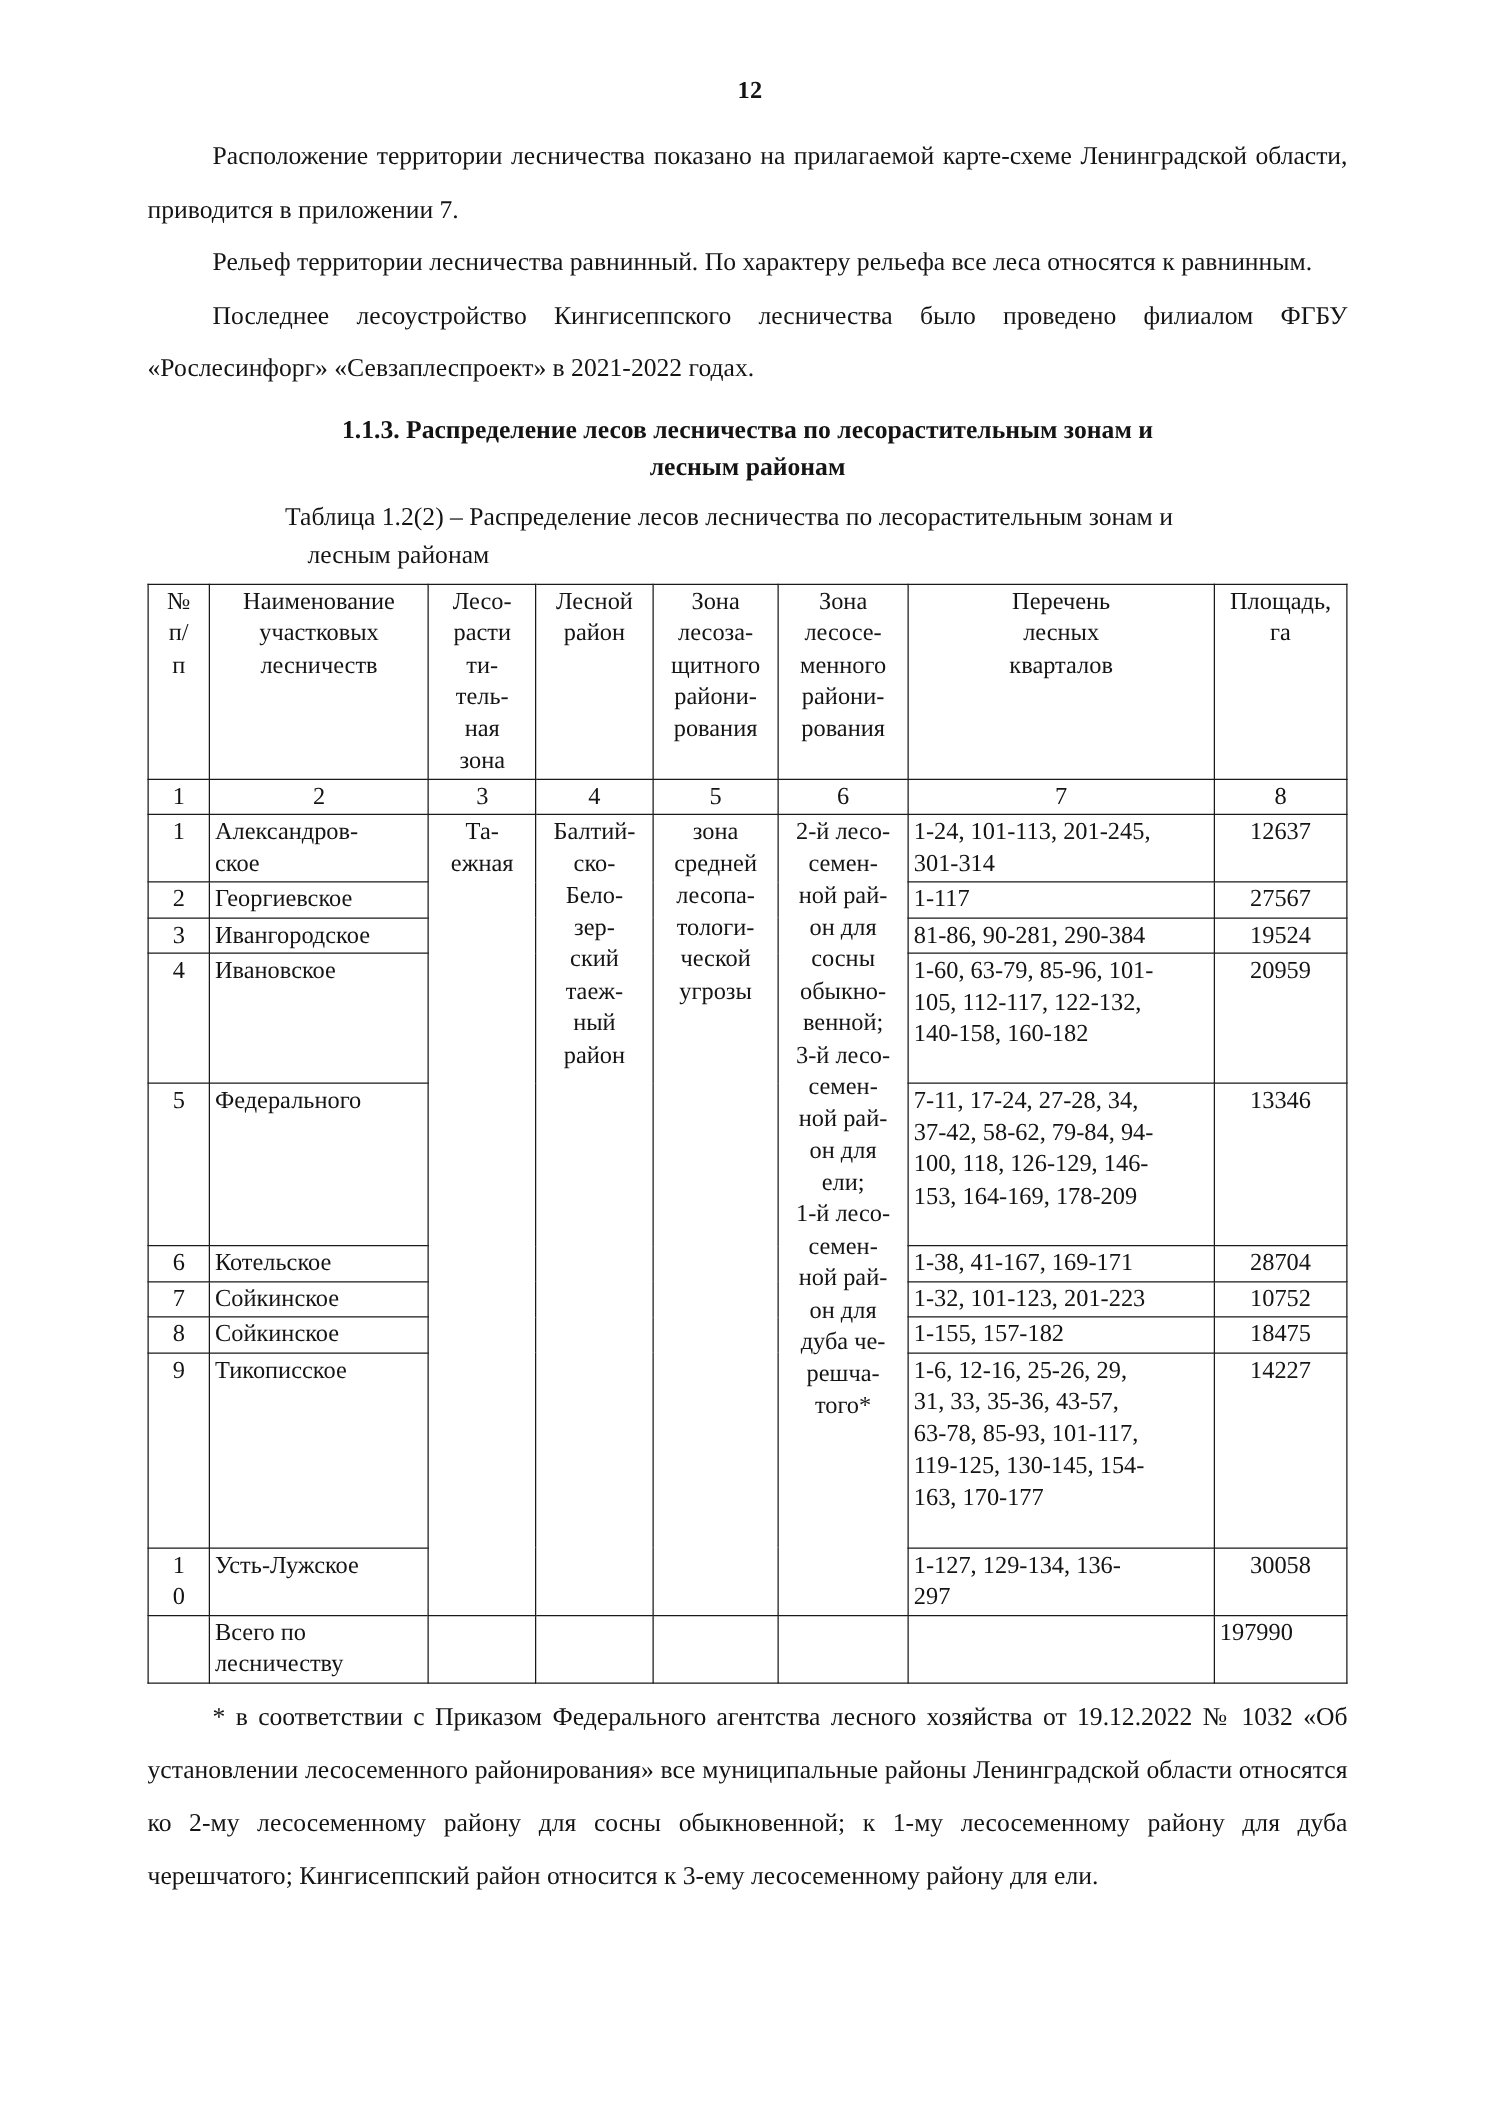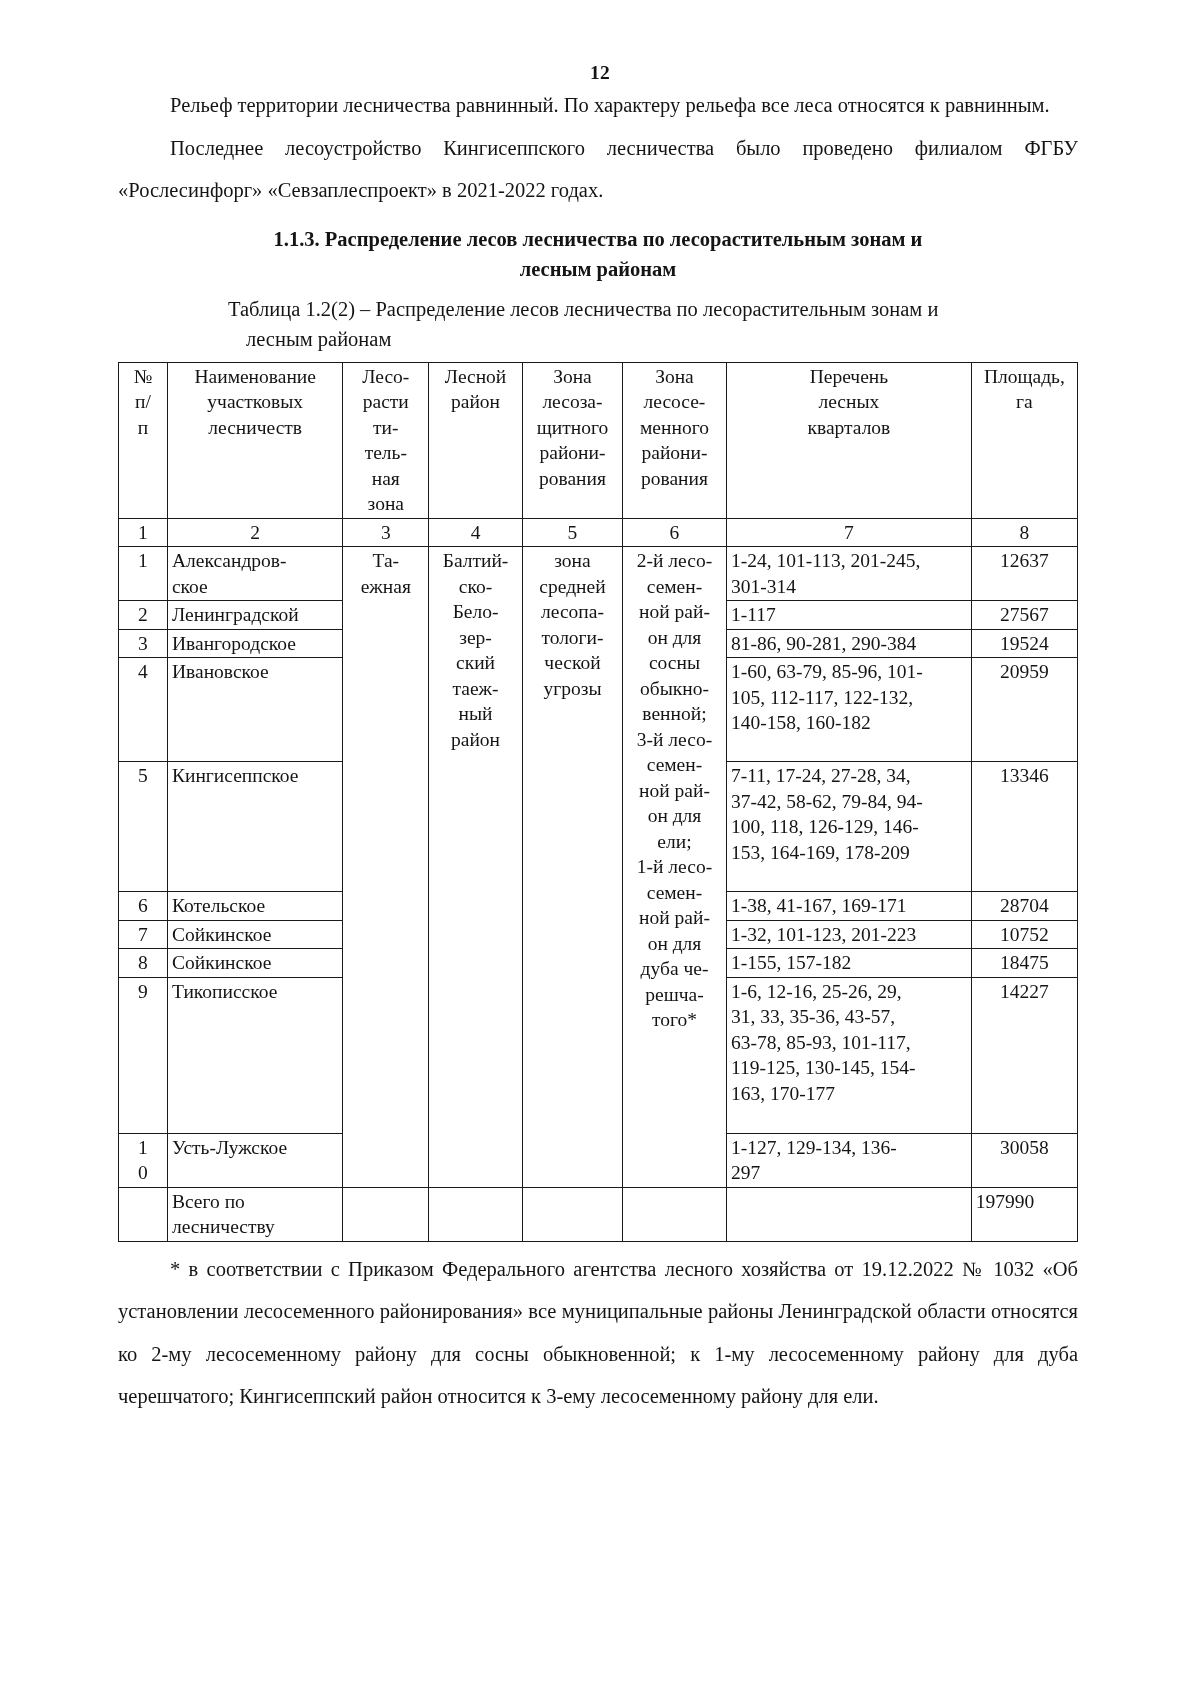--- a/index.html
+++ b/index.html
@@ -108,20 +108,21 @@
 </style>
 </head>
 <body>
 
 <div class="page">
 
   <div class="page-number">12</div>
 
   <div class="body-wrap">
 
+    <p class="para first">Расположение территории лесничества показано на прилагаемой карте-схеме Ленинградской области, приводится в приложении 7.</p>
     <p class="para">Рельеф территории лесничества равнинный. По характеру рельефа все леса относятся к равнинным.</p>
     <p class="para">Последнее лесоустройство Кингисеппского лесничества было проведено филиалом ФГБУ «Рослесинфорг» «Севзаплеспроект» в 2021-2022 годах.</p>
 
     <div class="section-head">
       <span class="l1">1.1.3. Распределение лесов лесничества по лесорастительным зонам и</span>
       <span class="l2">лесным районам</span>
     </div>
 
     <div class="table-caption">
       <span class="c1">Таблица 1.2(2) – Распределение лесов лесничества по лесорастительным зонам и</span>
@@ -169,42 +170,42 @@
           <td class="vstack" rowspan="10">Та-<br>ежная</td>
           <td class="vstack" rowspan="10">Балтий-<br>ско-<br>Бело-<br>зер-<br>ский<br>таеж-<br>ный<br>район</td>
           <td class="vstack" rowspan="10">зона<br>средней<br>лесопа-<br>тологи-<br>ческой<br>угрозы</td>
           <td class="zone6" rowspan="10">2-й лесо-<br>семен-<br>ной рай-<br>он для<br>сосны<br>обыкно-<br>венной;<br>3-й лесо-<br>семен-<br>ной рай-<br>он для<br>ели;<br>1-й лесо-<br>семен-<br>ной рай-<br>он для<br>дуба че-<br>решча-<br>того*</td>
           <td class="kv">1-24, 101-113, 201-245,<br>301-314</td>
           <td class="area">12637</td>
         </tr>
 
         <tr style="height:28px">
           <td class="num">2</td>
-          <td class="name">Ленинградской</td>
+          <td class="name">Георгиевское</td>
           <td class="kv">1-117</td>
           <td class="area-mid">27567</td>
         </tr>
 
         <tr style="height:28px">
           <td class="num">3</td>
           <td class="name">Ивангородское</td>
           <td class="kv">81-86, 90-281, 290-384</td>
           <td class="area-mid">19524</td>
         </tr>
 
         <tr style="height:104px">
           <td class="num">4</td>
           <td class="name">Ивановское</td>
           <td class="kv">1-60, 63-79, 85-96, 101-<br>105, 112-117, 122-132,<br>140-158, 160-182</td>
           <td class="area">20959</td>
         </tr>
 
         <tr style="height:130px">
           <td class="num">5</td>
-          <td class="name">Кингисеппское</td>
+          <td class="name">Федерального</td>
           <td class="kv">7-11, 17-24, 27-28, 34,<br>37-42, 58-62, 79-84, 94-<br>100, 118, 126-129, 146-<br>153, 164-169, 178-209</td>
           <td class="area">13346</td>
         </tr>
 
         <tr style="height:28px">
           <td class="num">6</td>
           <td class="name">Котельское</td>
           <td class="kv">1-38, 41-167, 169-171</td>
           <td class="area-mid">28704</td>
         </tr>

